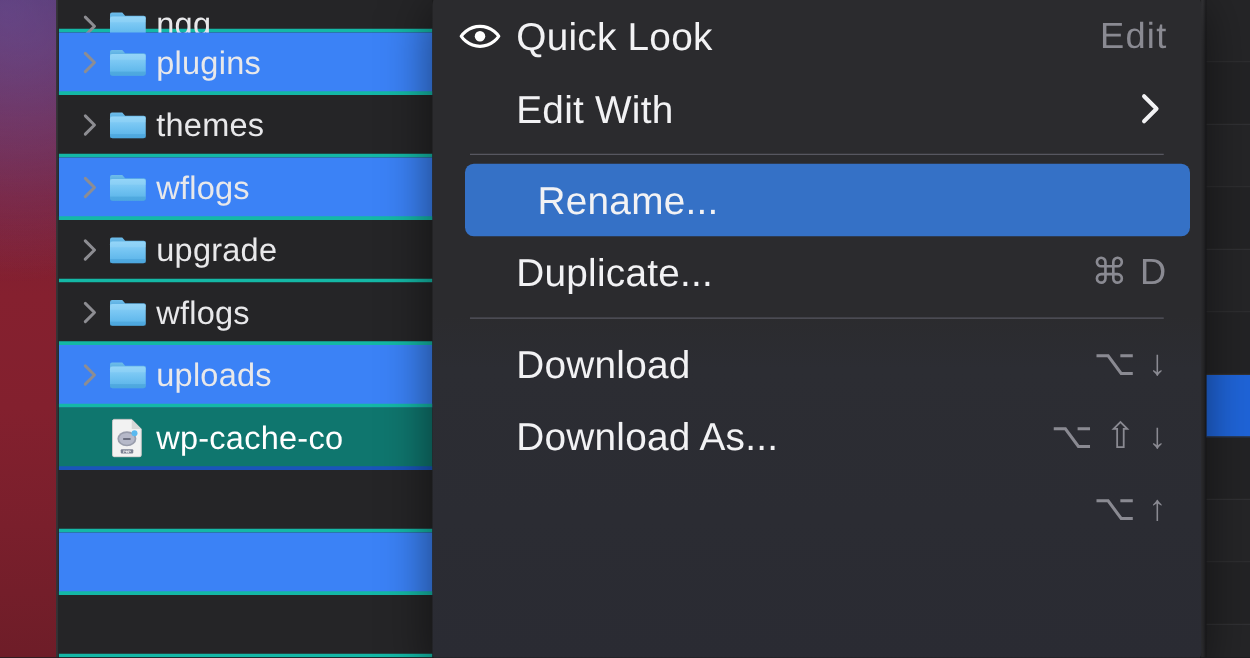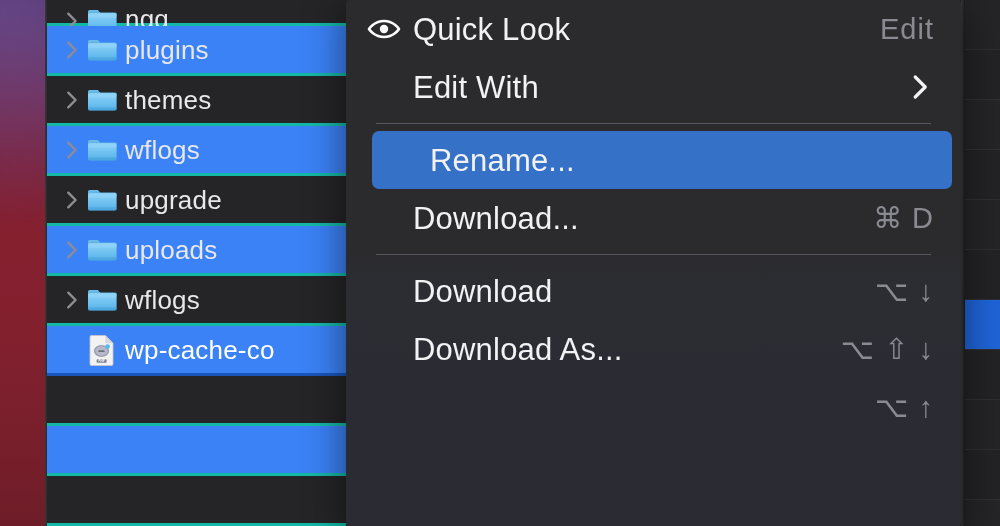--- a/index.html
+++ b/index.html
@@ -71,21 +71,21 @@
   .file-row {
     position: relative;
     height: 50px;
     display: flex;
     align-items: center;
     padding-left: 12px;
     border-bottom: 3px solid #14b8a6;
     background: #252527;
   }
   .file-row.alt { background: #3b82f6; }
-  .file-row.selected { background: #3b82f6; border-bottom-color: #1a55ba; }
+  .file-row.selected { background: #0f766e; border-bottom-color: #1a55ba; }
 
   .disclosure {
     width: 24px;
     flex: 0 0 24px;
     display: flex;
     align-items: center;
     justify-content: center;
     color: #8d8d92;
   }
   .disclosure svg { display: block; }
@@ -331,20 +331,47 @@
               </linearGradient>
             </defs>
             <path d="M1 4.5a1.6 1.6 0 0 1 1.6-1.6h8.2l2.3 2.6H28a1.6 1.6 0 0 1 1.6 1.6v1.2H1z" fill="url(#ft)"></path>
             <rect x="1" y="6.2" width="28.6" height="17.3" rx="2.1" fill="url(#fg)"></rect>
             <rect x="1" y="6.2" width="28.6" height="4.6" fill="#9ed9f9" opacity="0.35"></rect>
             <rect x="1" y="20.3" width="28.6" height="3.2" fill="#3f99d2" opacity="0.45"></rect>
           </svg>
         </div>
         <div class="file-label">upgrade</div>
       </div>
+      <div class="file-row">
+        <div class="disclosure">
+          <svg width="22" height="22" viewBox="0 0 24 24" fill="none" stroke="#8d8d92" stroke-width="2.6" stroke-linecap="round" stroke-linejoin="round">
+            <polyline points="9 4 17 12 9 20"></polyline>
+          </svg>
+        </div>
+        <div class="icon-slot">
+          <svg width="30" height="25" viewBox="0 0 30 25">
+            <defs>
+              <linearGradient id="fg" x1="0" y1="0" x2="0" y2="1">
+                <stop offset="0" stop-color="#8fd2f7"></stop>
+                <stop offset="0.45" stop-color="#74c4f2"></stop>
+                <stop offset="1" stop-color="#57b2e8"></stop>
+              </linearGradient>
+              <linearGradient id="ft" x1="0" y1="0" x2="0" y2="1">
+                <stop offset="0" stop-color="#6fbdea"></stop>
+                <stop offset="1" stop-color="#55abdf"></stop>
+              </linearGradient>
+            </defs>
+            <path d="M1 4.5a1.6 1.6 0 0 1 1.6-1.6h8.2l2.3 2.6H28a1.6 1.6 0 0 1 1.6 1.6v1.2H1z" fill="url(#ft)"></path>
+            <rect x="1" y="6.2" width="28.6" height="17.3" rx="2.1" fill="url(#fg)"></rect>
+            <rect x="1" y="6.2" width="28.6" height="4.6" fill="#9ed9f9" opacity="0.35"></rect>
+            <rect x="1" y="20.3" width="28.6" height="3.2" fill="#3f99d2" opacity="0.45"></rect>
+          </svg>
+        </div>
+        <div class="file-label">wflogs</div>
+      </div>
       <div class="file-row alt">
         <div class="disclosure">
           <svg width="22" height="22" viewBox="0 0 24 24" fill="none" stroke="#8d8d92" stroke-width="2.6" stroke-linecap="round" stroke-linejoin="round">
             <polyline points="9 4 17 12 9 20"></polyline>
           </svg>
         </div>
         <div class="icon-slot">
           <svg width="30" height="25" viewBox="0 0 30 25">
             <defs>
               <linearGradient id="fg" x1="0" y1="0" x2="0" y2="1">
@@ -357,47 +384,20 @@
                 <stop offset="1" stop-color="#55abdf"></stop>
               </linearGradient>
             </defs>
             <path d="M1 4.5a1.6 1.6 0 0 1 1.6-1.6h8.2l2.3 2.6H28a1.6 1.6 0 0 1 1.6 1.6v1.2H1z" fill="url(#ft)"></path>
             <rect x="1" y="6.2" width="28.6" height="17.3" rx="2.1" fill="url(#fg)"></rect>
             <rect x="1" y="6.2" width="28.6" height="4.6" fill="#9ed9f9" opacity="0.35"></rect>
             <rect x="1" y="20.3" width="28.6" height="3.2" fill="#3f99d2" opacity="0.45"></rect>
           </svg>
         </div>
         <div class="file-label">uploads</div>
-      </div>
-      <div class="file-row">
-        <div class="disclosure">
-          <svg width="22" height="22" viewBox="0 0 24 24" fill="none" stroke="#8d8d92" stroke-width="2.6" stroke-linecap="round" stroke-linejoin="round">
-            <polyline points="9 4 17 12 9 20"></polyline>
-          </svg>
-        </div>
-        <div class="icon-slot">
-          <svg width="30" height="25" viewBox="0 0 30 25">
-            <defs>
-              <linearGradient id="fg" x1="0" y1="0" x2="0" y2="1">
-                <stop offset="0" stop-color="#8fd2f7"></stop>
-                <stop offset="0.45" stop-color="#74c4f2"></stop>
-                <stop offset="1" stop-color="#57b2e8"></stop>
-              </linearGradient>
-              <linearGradient id="ft" x1="0" y1="0" x2="0" y2="1">
-                <stop offset="0" stop-color="#6fbdea"></stop>
-                <stop offset="1" stop-color="#55abdf"></stop>
-              </linearGradient>
-            </defs>
-            <path d="M1 4.5a1.6 1.6 0 0 1 1.6-1.6h8.2l2.3 2.6H28a1.6 1.6 0 0 1 1.6 1.6v1.2H1z" fill="url(#ft)"></path>
-            <rect x="1" y="6.2" width="28.6" height="17.3" rx="2.1" fill="url(#fg)"></rect>
-            <rect x="1" y="6.2" width="28.6" height="4.6" fill="#9ed9f9" opacity="0.35"></rect>
-            <rect x="1" y="20.3" width="28.6" height="3.2" fill="#3f99d2" opacity="0.45"></rect>
-          </svg>
-        </div>
-        <div class="file-label">wflogs</div>
       </div>
       <div class="file-row selected">
         <div class="disclosure"></div>
         <div class="icon-slot">
           <svg width="26" height="32" viewBox="0 0 26 32">
             <path d="M2 1.5h14.4L24 9.2V30a1.5 1.5 0 0 1-1.5 1.5h-20A1.5 1.5 0 0 1 1 30V3a1.5 1.5 0 0 1 1-1.5z" fill="#f2f2f2" stroke="#c8c8c8" stroke-width="0.8"></path>
             <path d="M16.4 1.5L24 9.2h-7.6z" fill="#d8d8d8"></path>
             <ellipse cx="12.5" cy="17" rx="7.6" ry="6" fill="#8a8ea0" opacity="0.85"></ellipse>
             <ellipse cx="12.5" cy="17" rx="6.2" ry="4.7" fill="#b9bdcc" opacity="0.9"></ellipse>
             <rect x="9.4" y="16.3" width="6.2" height="1.7" rx="0.6" fill="#6b6f80"></rect>
@@ -463,21 +463,21 @@
         </div>
       </div>
       <div class="menu-separator"></div>
       <div class="menu-item highlight">
         <div class="menu-icon empty"></div>
         <div class="menu-label">Rename...</div>
         <div class="menu-spacer"></div>
       </div>
       <div class="menu-item">
         <div class="menu-icon empty"></div>
-        <div class="menu-label">Download...</div>
+        <div class="menu-label">Duplicate...</div>
         <div class="menu-spacer"></div>
         <div class="menu-shortcut">
           <span class="glyph">⌘</span>
           <span class="glyph">D</span>
         </div>
       </div>
       <div class="menu-separator"></div>
       <div class="menu-item">
         <div class="menu-icon empty"></div>
         <div class="menu-label">Download</div>

